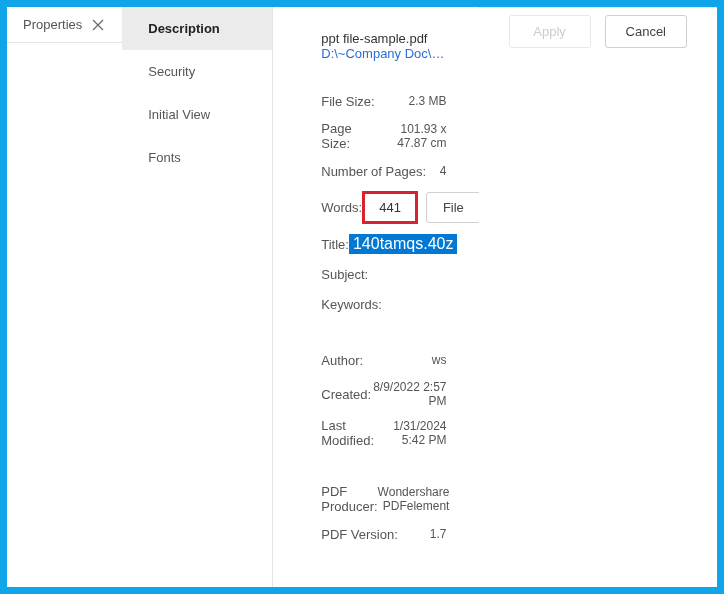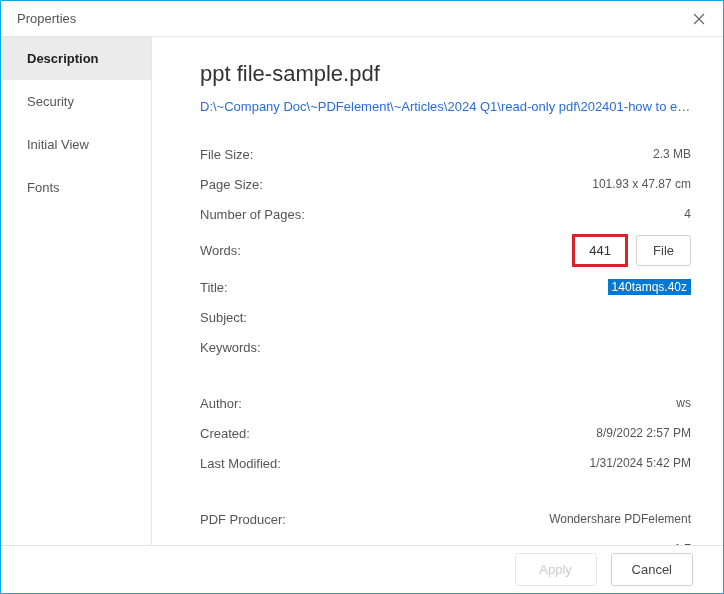--- a/index.html
+++ b/index.html
@@ -12,23 +12,23 @@
       font-size: 13px;
       color: #333;
       background: #fff;
       width: 724px;
       height: 594px;
       overflow: hidden;
     }
     .dialog {
       width: 724px;
       height: 594px;
-      border: 1px solid #0ea5e9;
-      display: flex;
-      flex-direction: column;
+      border: 7px solid #0ea5e9;
+      display: flex;
+      flex-direction: row;
       background: #fff;
     }
     .titlebar {
       height: 36px;
       display: flex;
       align-items: center;
       justify-content: space-between;
       padding: 0 8px 0 16px;
       border-bottom: 1px solid #e5e5e5;
     }
@@ -66,23 +66,23 @@
       background: #ebebeb;
       color: #222;
       font-weight: 600;
     }
     .content {
       flex: 1;
       padding: 24px 32px 16px 48px;
       overflow: hidden;
     }
     .filename {
-      font-size: 22px;
+      font-size: 13px;
       color: #333;
-      margin-bottom: 12px;
+      margin-bottom: 0;
     }
     .filepath {
       font-size: 13px;
       color: #2a6dd6;
       margin-bottom: 30px;
       white-space: nowrap;
       overflow: hidden;
       text-overflow: ellipsis;
     }
     .prop-row {
@@ -120,21 +120,21 @@
       padding: 7px 16px;
       font-size: 13px;
       color: #444;
       cursor: pointer;
       border-radius: 3px;
     }
     .title-value {
       background: #0078d4;
       color: #fff;
       padding: 1px 4px;
-      font-size: 12px;
+      font-size: 16px;
     }
     .section-gap {
       height: 26px;
     }
     .footer {
       height: 48px;
       border-top: 1px solid #e5e5e5;
       display: flex;
       justify-content: flex-end;
       align-items: center;

